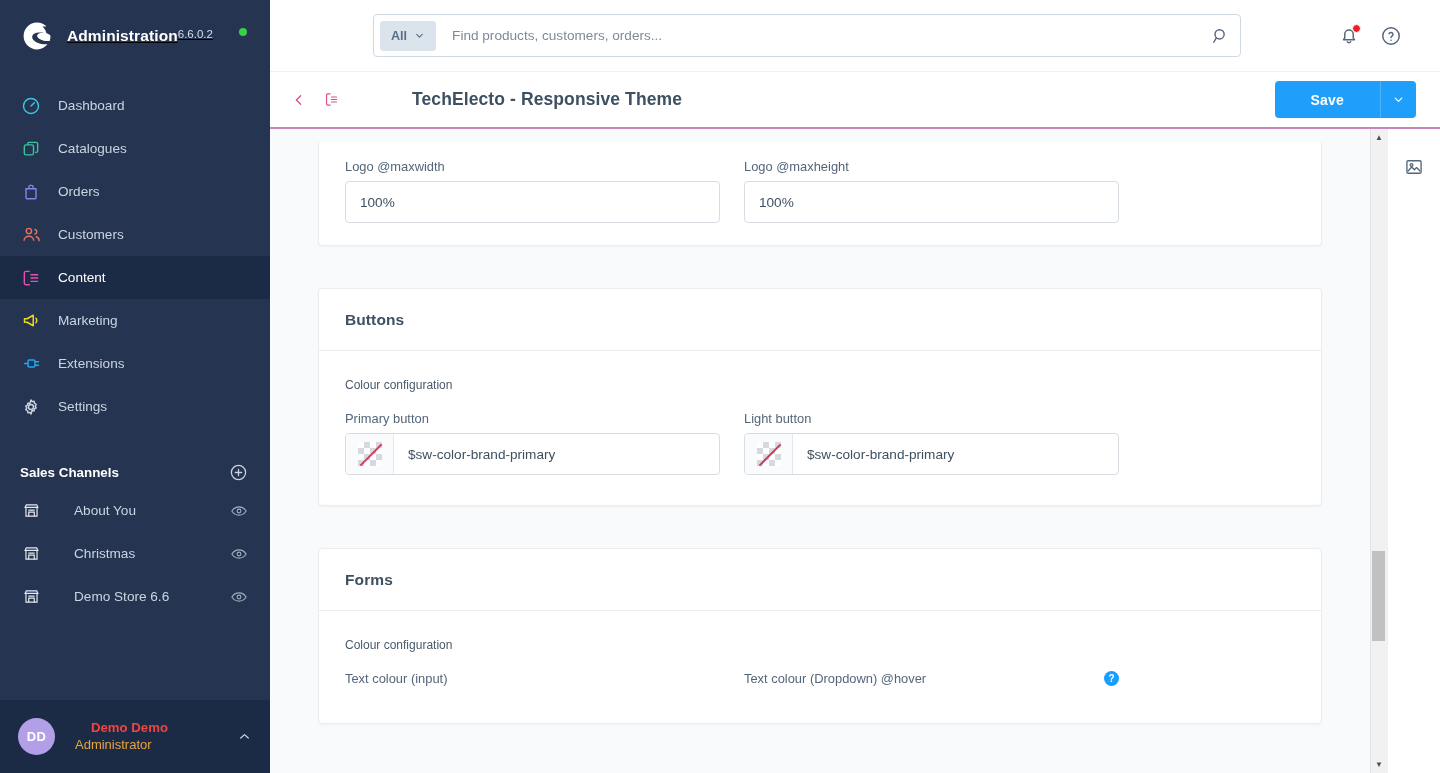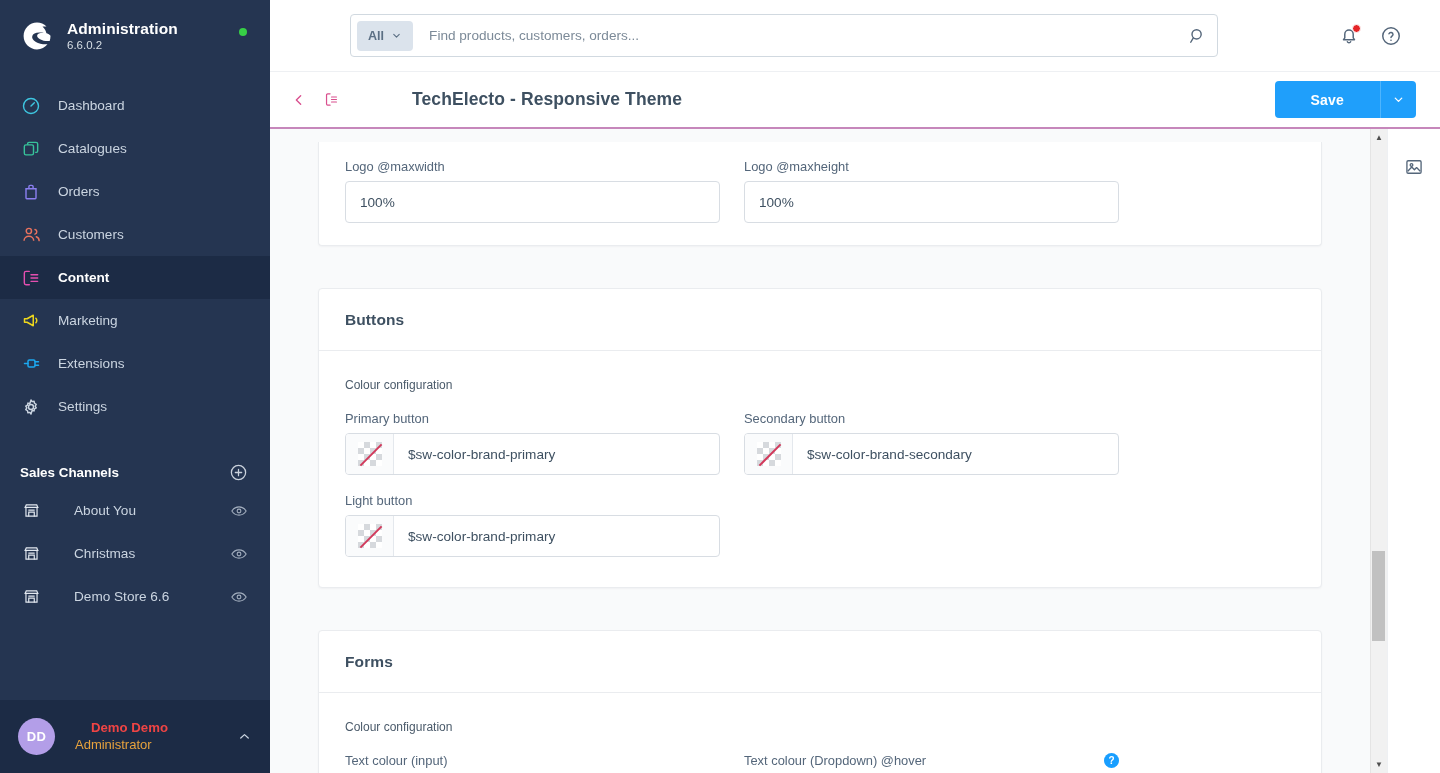--- a/index.html
+++ b/index.html
@@ -25,42 +25,42 @@
     display: flex; align-items: center;
     padding: 0 18px 0 20px;
     gap: 13px;
     position: relative;
   }
   .sw-logo {
     width: 34px; height: 34px;
     flex: 0 0 34px;
     display: flex; align-items: center; justify-content: center;
   }
-  .sw-brand { display: flex; flex-direction: column; justify-content: flex-end; line-height: 1.15; }
+  .sw-brand { display: flex; justify-content: flex-end; line-height: 1.15; text-decoration: underline; }
   .sw-brand-title { color: #fff; font-size: 15.5px; font-weight: bold; letter-spacing: .1px; }
   .sw-brand-version { color: #d8dfe5; font-size: 11.5px; margin-top: 1px; }
   .sw-status-dot {
     width: 8px; height: 8px; border-radius: 50%;
     background: #37d046;
     position: absolute; right: 23px; top: 28px;
   }
 
   .nav-main { margin-top: 12px; }
   .nav-item {
     height: 43px;
     display: flex; align-items: center;
     padding: 0 20px;
     gap: 16px;
     color: #cbd5e1;
     font-size: 13.6px;
     cursor: pointer;
     position: relative;
   }
   .nav-item .ico { width: 22px; height: 22px; flex: 0 0 22px; display:flex; align-items:center; justify-content:center; }
-  .nav-item.active { background: #1c2b45; color: #ffffff; font-weight: bold; }
+  .nav-item.active { background: #1c2b45; color: #ffffff; font-weight: normal; }
 
   .nav-section-head {
     margin-top: 27px;
     height: 34px;
     display: flex; align-items: center; justify-content: space-between;
     padding: 0 22px 0 20px;
     color: #ffffff; font-size: 13.4px; font-weight: bold;
   }
   .plus-btn { width: 19px; height: 19px; cursor: pointer; opacity: .88; }
 
@@ -113,21 +113,21 @@
   
   .topbar {
     height: 72px; flex: 0 0 72px;
     background: #ffffff;
     display: flex; align-items: center;
     border-bottom: 1px solid #eef0f3;
     padding: 0 24px 0 0;
   }
   .search-wrap {
     width: 868px;
-    margin-left: 80px;
+    margin-left: 103px;
     height: 43px;
     border: 1px solid #d1d9e0;
     border-radius: 4px;
     display: flex; align-items: center;
     padding: 0 10px 0 6px;
     background: #fff;
   }
   .search-scope {
     height: 30px;
     background: #dbe3ec;
@@ -624,29 +624,20 @@
                   <div class="field">
                     <div class="field-label">Primary button</div>
                     <div class="color-input">
                       <div class="swatch-cell">
                         <span class="swatch"></span>
                       </div>
                       <div class="color-val">$sw-color-brand-primary</div>
                     </div>
                   </div>
 
-                  <div class="field">
-                    <div class="field-label">Secondary button</div>
-                    <div class="color-input">
-                      <div class="swatch-cell">
-                        <span class="swatch"></span>
-                      </div>
-                      <div class="color-val">$sw-color-brand-secondary</div>
-                    </div>
-                  </div>
 
                   <div class="field">
                     <div class="field-label">Light button</div>
                     <div class="color-input">
                       <div class="swatch-cell">
                         <span class="swatch"></span>
                       </div>
                       <div class="color-val">$sw-color-brand-primary</div>
                     </div>
                   </div>

